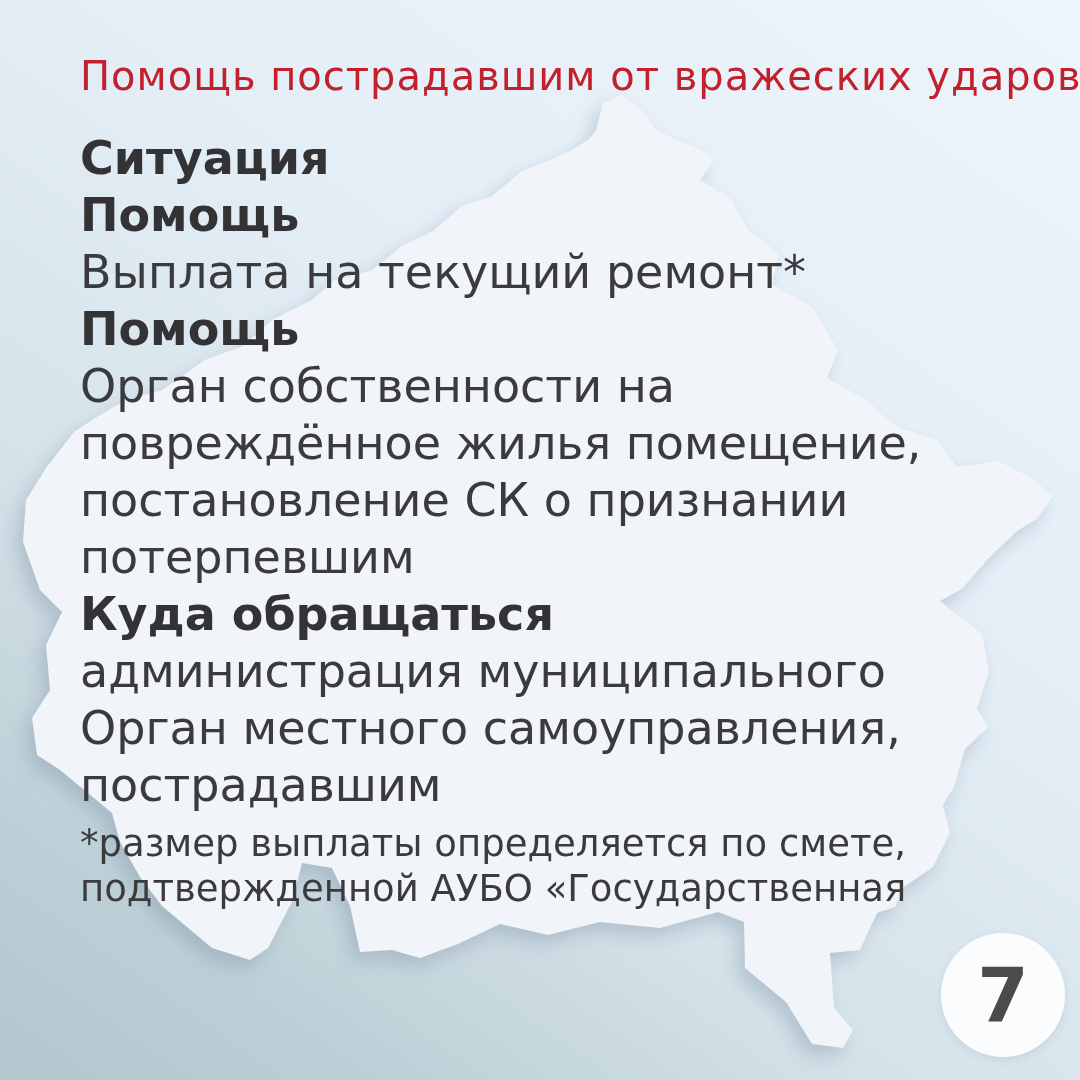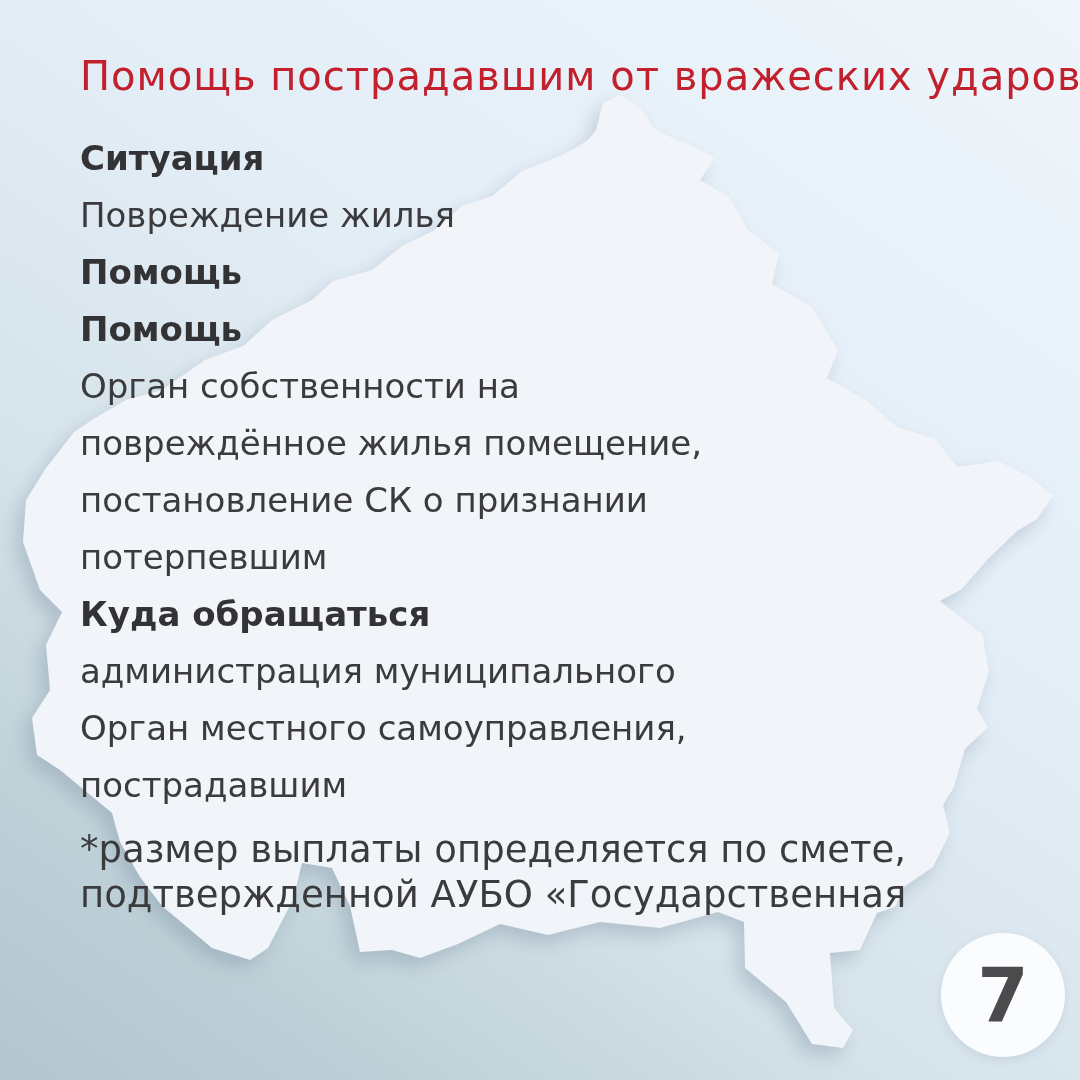--- a/index.html
+++ b/index.html
@@ -21,24 +21,24 @@
   .content{
     position:absolute;left:80px;top:0;width:940px;
   }
   .header{
     margin-top:50px;
     font-size:40px;line-height:52px;letter-spacing:1px;
     font-weight:400;color:#c2202d;white-space:nowrap;
   }
   .body-block{margin-top:28px;}
   .line{
-    font-size:34px;line-height:57px;color:#3b3b3d;white-space:nowrap;
+    font-size:46px;line-height:57px;color:#3b3b3d;white-space:nowrap;
   }
   .line.label{font-weight:700;color:#333335;}
-  .footnote-block{margin-top:13px;}
+  .footnote-block{margin-top:7px;}
   .footnote-line{
     font-size:37px;line-height:45px;color:#3b3b3d;white-space:nowrap;
   }
   .badge{
     position:absolute;left:941px;top:933px;width:124px;height:124px;
     background:#fbfcfe;border-radius:50%;
     display:flex;align-items:center;justify-content:center;
     box-shadow:0 3px 8px rgba(120,140,160,.18);
   }
   .badge span{
@@ -69,23 +69,23 @@
              L 433 231 L 462 206 L 492 196 L 522 171 L 548 161 L 572 150
              L 588 140 Z"></path>
   </svg>
 
   <div class="content">
 
     <div class="header">Помощь пострадавшим от вражеских ударов</div>
 
     <div class="body-block">
       <div class="line label">Ситуация</div>
-      <div class="line">Повреждение жилья</div>
 
       <div class="line label">Помощь</div>
+      <div class="line">Выплата на текущий ремонт*</div>
 
       <div class="line label">Помощь</div>
       <div class="line">Орган собственности на</div>
       <div class="line">повреждённое жилья помещение,</div>
       <div class="line">постановление СК о признании</div>
       <div class="line">потерпевшим</div>
 
       <div class="line label">Куда обращаться</div>
       <div class="line">администрация муниципального</div>
       <div class="line">Орган местного самоуправления,</div>

